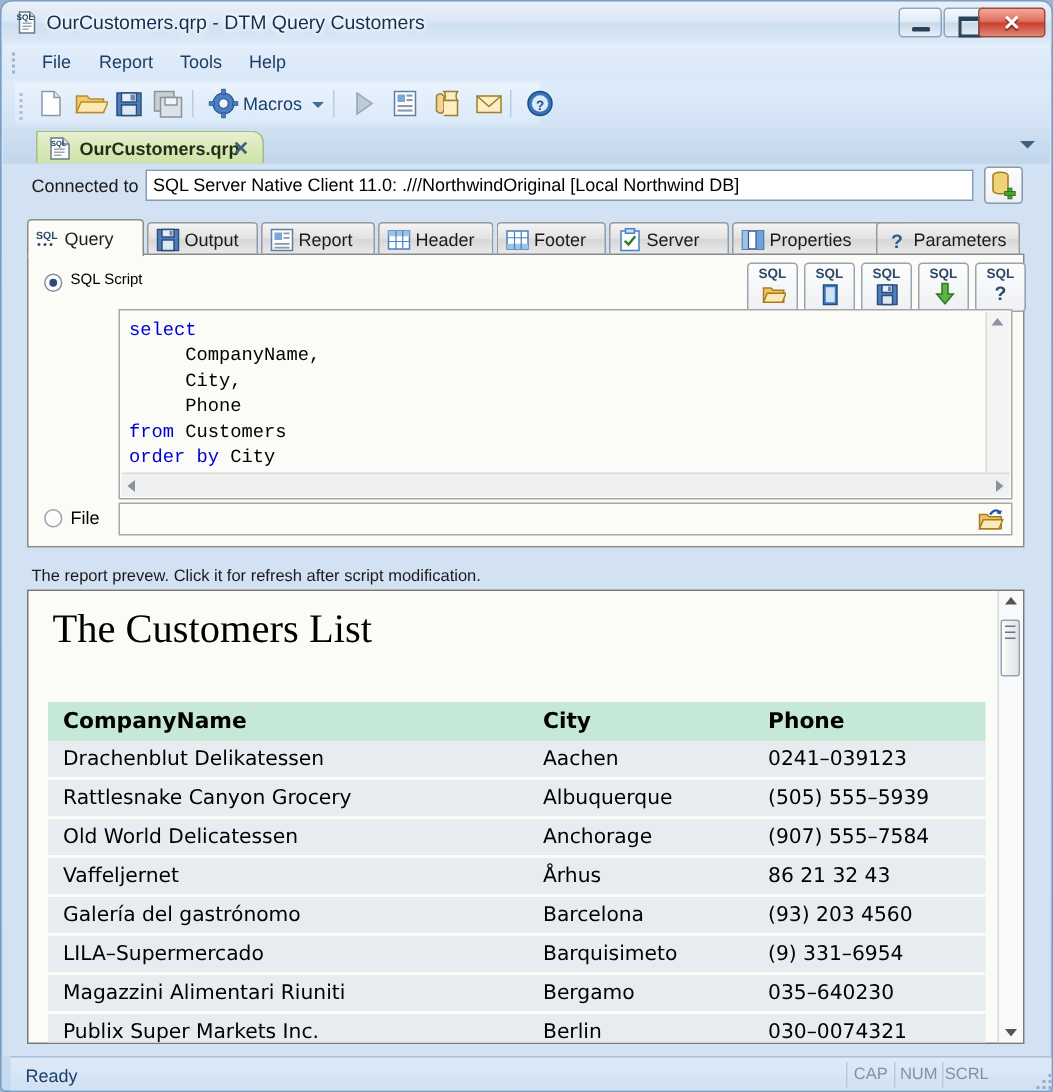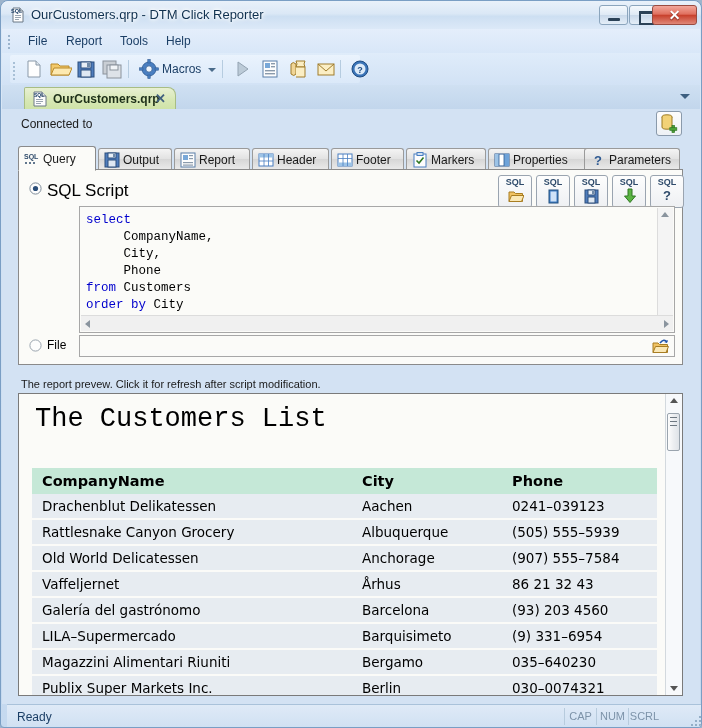--- a/index.html
+++ b/index.html
@@ -150,21 +150,21 @@
   .itab .ilabel{position:absolute;left:24px;top:4px;white-space:nowrap;}
   .itab.active .ilabel{top:5px;}
   .itab .iicon{position:absolute;left:5px;top:3px;width:16px;height:16px;}
   .itab.active .iicon{top:4px;}
   
   #querypanel{
     position:absolute;left:17px;top:168px;width:665px;height:196px;
     background:#fbfbf8;border:1px solid #8a8a8a;box-sizing:border-box;
   }
   #radio-sqlscript{position:absolute;left:10px;top:12px;width:13px;height:13px;}
-  #label-sqlscript{position:absolute;left:28px;top:11px;font-size:17px;color:#000;}
+  #label-sqlscript{position:absolute;left:28px;top:11px;font-size:10px;color:#000;}
   .sqlbtn{
     position:absolute;top:5px;width:34px;height:33px;
     background:linear-gradient(180deg,#fdfdfd 0%,#eef0f3 100%);
     border:1px solid #9aa4b0;border-radius:3px;box-sizing:border-box;
   }
   .sqlbtn .sqltxt{
     position:absolute;left:0;top:1px;width:32px;text-align:center;
     font-family:"Liberation Sans",sans-serif;font-size:9px;font-weight:bold;color:#2e4a6a;
   }
   #editor{
@@ -199,21 +199,21 @@
     font-size:11px;color:#1a1a1a;line-height:18px;padding-left:3px;box-sizing:border-box;
   }
   
   #preview{
     position:absolute;left:17px;top:392px;width:665px;height:303px;
     background:#fbfbf8;border:1px solid #7a7a7a;box-sizing:border-box;
     overflow:hidden;
   }
   #rep-title{
     position:absolute;left:16px;top:10px;font-size:27px;color:#000;
-    font-family:Liberation Mono, monospace;
+    font-family:Liberation Serif, serif;
   }
   #rep-sub{
     position:absolute;left:16px;top:48px;font-size:15px;font-weight:bold;color:#000;
     font-family:"DejaVu Sans","Liberation Sans",sans-serif;
   }
   #rep-table{
     position:absolute;left:13px;top:74px;width:625px;
     border-collapse:collapse;table-layout:fixed;
     font-family:"DejaVu Sans","Liberation Sans",sans-serif;
   }
@@ -260,21 +260,21 @@
     <span id="title-icon">
       <svg width="18" height="18" viewBox="0 0 18 18">
         <path d="M4 2 h7 l3 3 v11 h-10 z" fill="#fdfdfd" stroke="#6a7886" stroke-width="1"></path>
         <path d="M11 2 v3 h3" fill="#e2e7ec" stroke="#6a7886" stroke-width="1"></path>
         <text x="2" y="7" font-size="5.5" font-family="Liberation Sans, sans-serif" fill="#1c3f66" font-weight="bold">SQL</text>
         <rect x="6" y="9" width="6" height="1" fill="#9aa6b2"></rect>
         <rect x="6" y="11" width="6" height="1" fill="#9aa6b2"></rect>
         <rect x="6" y="13" width="4" height="1" fill="#9aa6b2"></rect>
       </svg>
     </span>
-    <span id="title-text">OurCustomers.qrp - DTM Click Reporter</span>
+    <span id="title-text">OurCustomers.qrp - DTM Query Customers</span>
 
     <div class="winbtn" id="btn-min">
         <i></i>
       </div>
     <div class="winbtn" id="btn-max">
         <i></i>
       </div>
     <div class="winbtn" id="btn-close">
       <span>✕</span>
     </div>
@@ -401,20 +401,21 @@
       </span>
       <span id="doctab-label">OurCustomers.qrp</span>
       <span id="doctab-close">✕</span>
     </div>
     <span id="doctabs-more"></span>
   </div>
 
   <div id="client"></div>
 
   <span id="conn-label">Connected to</span>
+  <div id="conn-input">SQL Server Native Client 11.0: .///NorthwindOriginal [Local Northwind DB]</div>
   <div id="conn-btn">
     <svg width="24" height="23" viewBox="0 0 24 23">
       <ellipse cx="10" cy="5" rx="5" ry="2.2" fill="#f2d277" stroke="#9c7a22"></ellipse>
       <path d="M5 5 v10 a5 2.2 0 0 0 10 0 v-10" fill="#f2d277" stroke="#9c7a22"></path>
       <g fill="#4fa33a" stroke="#2f7722" stroke-width="0.7">
         <rect x="15" y="13.5" width="2.6" height="7"></rect>
         <rect x="12.8" y="15.7" width="7" height="2.6"></rect>
       </g>
     </svg>
   </div>
@@ -482,21 +483,21 @@
     </div>
 
     <div class="itab" style="left:388px;width:80px">
       <span class="iicon">
         <svg width="16" height="16" viewBox="0 0 16 16">
           <rect x="2" y="2" width="12" height="13" fill="#fdfdfd" stroke="#4a7fc1"></rect>
           <rect x="5" y="0.5" width="6" height="3" fill="#cfe0f2" stroke="#4a7fc1"></rect>
           <path d="M4.5 8.5 L7 11 L11.5 5.5" fill="none" stroke="#2f7722" stroke-width="1.6"></path>
         </svg>
       </span>
-      <span class="ilabel">Markers</span>
+      <span class="ilabel">Server</span>
     </div>
 
     <div class="itab" style="left:470px;width:116px">
       <span class="iicon">
         <svg width="16" height="16" viewBox="0 0 16 16">
           <rect x="1" y="2" width="14" height="12" fill="#fff" stroke="#2f5a92"></rect>
           <rect x="1" y="2" width="4" height="12" fill="#9dc3e6"></rect>
           <rect x="10" y="2" width="5" height="12" fill="#6fa3d9"></rect>
           <path d="M5 2 v12 M10 2 v12" stroke="#2f5a92" stroke-width="0.8"></path>
         </svg>

